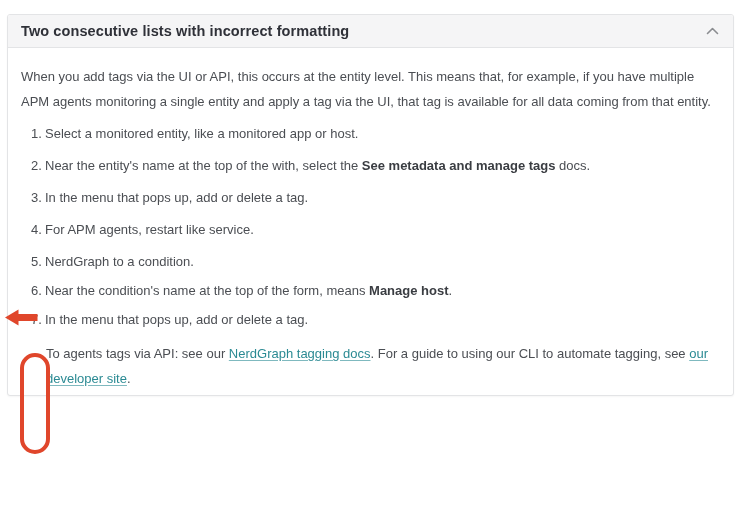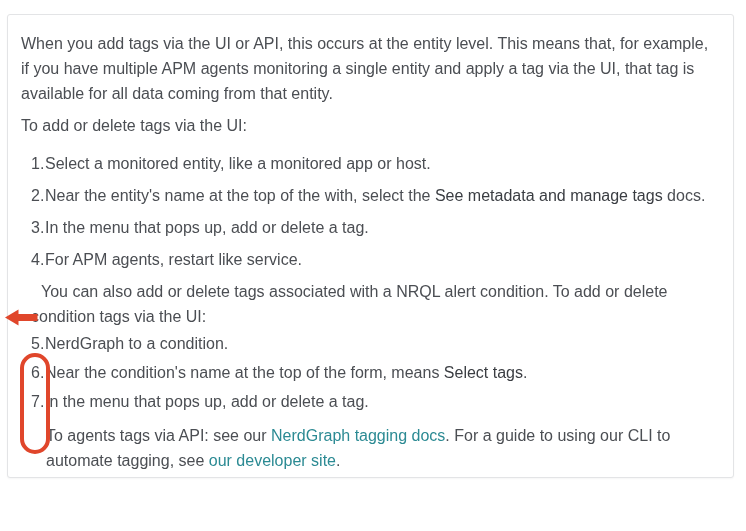--- a/index.html
+++ b/index.html
@@ -17,86 +17,92 @@
     height:33px; background:#f5f5f6; border-bottom:1px solid #e3e4e6;
     display:flex; align-items:center; justify-content:space-between;
     padding:0 14px 0 13px; cursor:pointer;
     border-radius:2px 2px 0 0;
   }
   .panel-title { font-size:14.5px; font-weight:bold; color:#2f3138; letter-spacing:0.1px; }
   .caret { display:flex; align-items:center; }
 
   .panel-body {
     padding:16px 20px 4px 13px;
-    font-size:16px; line-height:25px; color:#4b4e53;
+    font-size:13px; line-height:25px; color:#4b4e53;
   }
   .p1 { margin:0 0 7px 0; }
   .p2 { margin:0 0 13px 0; }
   .p3 { margin:0 0 2px 10px; text-indent:10px; }
   .p4 { margin:9px 0 0 25px; }
 
   .doc-list { margin:0; padding:0; list-style:none; }
   .doc-list .li { display:flex; margin:0 0 7px 10px; }
   .doc-list.second .li { margin-bottom:4px; }
   .li-marker { flex:none; width:14px; }
   .li-text { flex:1; }
-  .b { font-weight:normal; color:#3a3d42; }
+  .b { font-weight:bold; color:#3a3d42; }
 
-  a.doc-link { color:#2b8a93; text-decoration-color:#7fb9bf; text-underline-offset:2px; cursor:pointer; }
+  a.doc-link { color:#2b8a93; text-decoration:underline; text-decoration-color:#7fb9bf; text-underline-offset:2px; cursor:pointer; }
 
   .arrow-annotation { position:absolute; left:5px; top:309px; z-index:6; }
   .oval-annotation {
     position:absolute; left:20px; top:353px; width:30px; height:101px;
     border:4px solid #e0462b; border-radius:15px; z-index:6;
     background:transparent;
   }
 </style>
 </head>
 <body>
 
 <div class="page">
 
   <div class="panel">
 
+    <div class="panel-header">
+      <span class="panel-title">Two consecutive lists with incorrect formatting</span>
+      <span class="caret">
+        <svg width="13" height="8" viewBox="0 0 13 8" aria-hidden="true">
+          <path d="M1.5 6.5 L6.5 1.5 L11.5 6.5" fill="none" stroke="#8b8d91" stroke-width="1.6" stroke-linecap="round" stroke-linejoin="round"></path>
+        </svg>
+      </span>
+    </div>
 
     <div class="panel-body">
 
       <p class="p1">When you add tags via the UI or API, this occurs at the entity level. This means that, for example, if you have multiple APM agents monitoring a single entity and apply a tag via the UI, that tag is available for all data coming from that entity.</p>
 
-      <p class="p2">To add or delete tags via the UI:</p>
 
       <div class="doc-list first">
         <div class="li">
           <span class="li-marker">1.</span>
           <span class="li-text"><span>Select a monitored entity, like a monitored app or host.</span><span class="b"></span><span></span></span>
         </div>
         <div class="li">
           <span class="li-marker">2.</span>
           <span class="li-text"><span>Near the entity's name at the top of the with, select the </span><span class="b">See metadata and manage tags</span><span> docs.</span></span>
         </div>
         <div class="li">
           <span class="li-marker">3.</span>
           <span class="li-text"><span>In the menu that pops up, add or delete a tag.</span><span class="b"></span><span></span></span>
         </div>
         <div class="li">
           <span class="li-marker">4.</span>
           <span class="li-text"><span>For APM agents, restart like service.</span><span class="b"></span><span></span></span>
         </div>
       </div>
 
-      <p class="p3">You can also add or delete tags associated with a NRQL alert condition. To add or delete condition tags via the UI:</p>
 
       <div class="doc-list second">
         <div class="li">
           <span class="li-marker">5.</span>
           <span class="li-text"><span>NerdGraph to a condition.</span><span class="b"></span><span></span></span>
         </div>
         <div class="li">
           <span class="li-marker">6.</span>
-          <span class="li-text"><span>Near the condition's name at the top of the form, means </span><span class="b">Select tags</span><span>.</span></span>
+          <span class="li-text"><span>Near the condition's name at the top of the form, means </span><span class="b">Manage host</span><span>.</span></span>
         </div>
         <div class="li">
           <span class="li-marker">7.</span>
           <span class="li-text"><span>In the menu that pops up, add or delete a tag.</span><span class="b"></span><span></span></span>
         </div>
       </div>
 
       <p class="p4"><span>To agents tags via API: see our </span><a class="doc-link">NerdGraph tagging docs</a><span>. For a guide to using our CLI to automate tagging, see </span><a class="doc-link">our developer site</a><span>.</span></p>
 
     </div>

